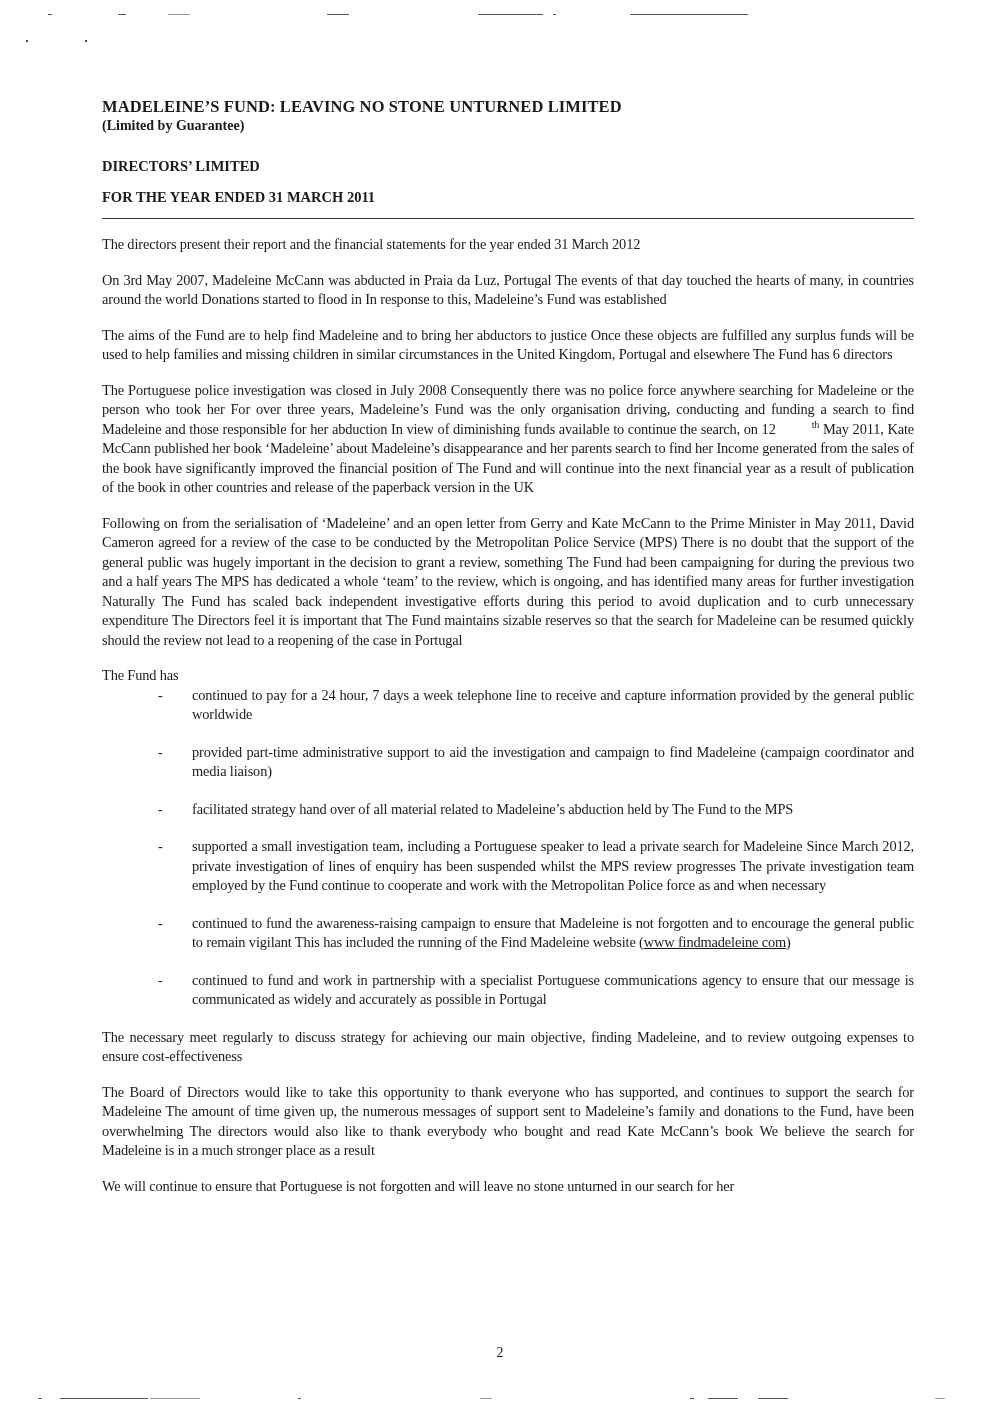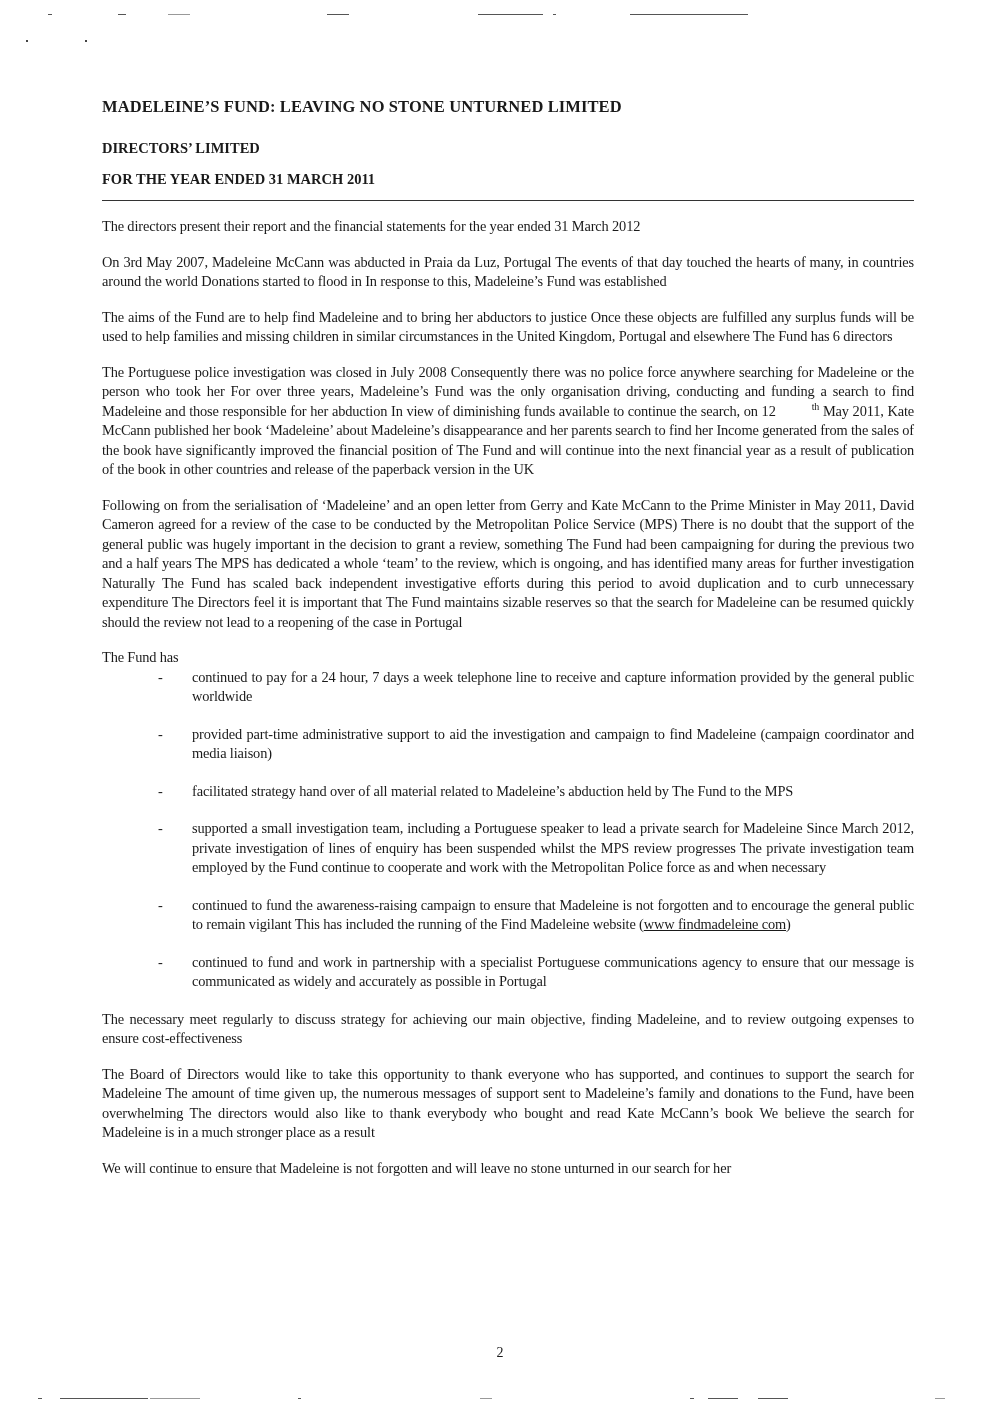--- a/index.html
+++ b/index.html
@@ -120,20 +120,21 @@
   <span style="left:327px;width:22px;"></span>
   <span style="left:478px;width:65px;"></span>
   <span style="left:553px;width:3px;"></span>
   <span style="left:630px;width:118px;"></span>
 </div>
 <div class="dot" style="left:26px;top:40px;"></div>
 <div class="dot" style="left:85px;top:40px;"></div>
 
 <div class="page">
   <h1 class="title">MADELEINE’S FUND: LEAVING NO STONE UNTURNED LIMITED</h1>
+  <div class="subtitle">(Limited by Guarantee)</div>
   <h2 class="heading directors">DIRECTORS’ LIMITED</h2>
   <h3 class="heading year">FOR THE YEAR ENDED 31 MARCH 2011</h3>
   <div class="rule"></div>
 
   <p class="para first">The directors present their report and the financial statements for the year ended 31 March 2012</p>
   <p class="para">On 3rd May 2007, Madeleine McCann was abducted in Praia da Luz, Portugal  The events of that day touched the hearts of many, in countries around the world  Donations started to flood in  In response to this, Madeleine’s Fund was established</p>
   <p class="para">The aims of the Fund are to help find Madeleine and to bring her abductors to justice  Once these objects are fulfilled any surplus funds will be used to help families and missing children in similar circumstances in the United Kingdom, Portugal and elsewhere  The Fund has 6 directors</p>
 
   <p class="para"><span>The Portuguese police investigation was closed in July 2008  Consequently there was no police force anywhere searching for Madeleine or the person who took her  For over three years, Madeleine’s Fund was the only organisation driving, conducting and funding a search to find Madeleine and those responsible for her abduction  In view of diminishing funds available to continue the search, on 12</span><sup>th</sup><span> May 2011, Kate McCann published her book ‘Madeleine’ about Madeleine’s disappearance and her parents search to find her  Income generated from the sales of the book have significantly improved the financial position of The Fund and will continue into the next financial year as a result of publication of the book in other countries and release of the paperback version in the UK</span></p>
 
@@ -144,21 +145,21 @@
     <li><span class="dash">-</span><span>continued to pay for a 24 hour, 7 days a week telephone line to receive and capture  information provided by the general public worldwide</span></li>
     <li><span class="dash">-</span><span>provided part-time administrative support to aid the investigation and campaign to find Madeleine (campaign coordinator and media liaison)</span></li>
     <li><span class="dash">-</span><span>facilitated strategy hand over of all material related to Madeleine’s abduction held by The Fund to the MPS</span></li>
     <li><span class="dash">-</span><span>supported a small investigation team, including a Portuguese speaker to lead a private search for Madeleine  Since March 2012, private investigation of lines of enquiry has been suspended whilst the MPS review progresses  The private investigation team employed by the Fund continue to cooperate and work with the Metropolitan Police force as and when necessary</span></li>
     <li><span class="dash">-</span><span>continued to fund the awareness-raising campaign to ensure that Madeleine is not forgotten and to encourage the general public to remain vigilant  This has included the running of the Find Madeleine website (</span><a class="web">www findmadeleine com</a><span>)</span></li>
     <li><span class="dash">-</span><span>continued to fund and work in partnership with a specialist Portuguese communications agency to ensure that our message is communicated as widely and accurately as possible in Portugal</span></li>
   </ul>
 
   <p class="para after-list">The necessary meet regularly to discuss strategy for achieving our main objective, finding Madeleine, and to review outgoing expenses to ensure cost-effectiveness</p>
   <p class="para">The Board of Directors would like to take this opportunity to thank everyone who has supported, and continues to support the search for Madeleine  The amount of time given up, the numerous messages of support sent to Madeleine’s family and donations to the Fund, have been overwhelming  The directors would also like to thank everybody who bought and read Kate McCann’s book  We believe the search for Madeleine is in a much stronger place as a result</p>
-  <p class="para">We will continue to ensure that Madeleine is not forgotten and will leave no stone unturned in our search for her</p>
+  <p class="para">We will continue to ensure that Portuguese is not forgotten and will leave no stone unturned in our search for her</p>
 </div>
 
 <div class="page-number">2</div>
 
 <div class="scan-marks" style="top:1398px;">
   <span style="left:38px;width:4px;"></span>
   <span style="left:60px;width:88px;"></span>
   <span style="left:150px;width:50px;background:#999;"></span>
   <span style="left:298px;width:3px;"></span>
   <span style="left:480px;width:12px;background:#999;"></span>

